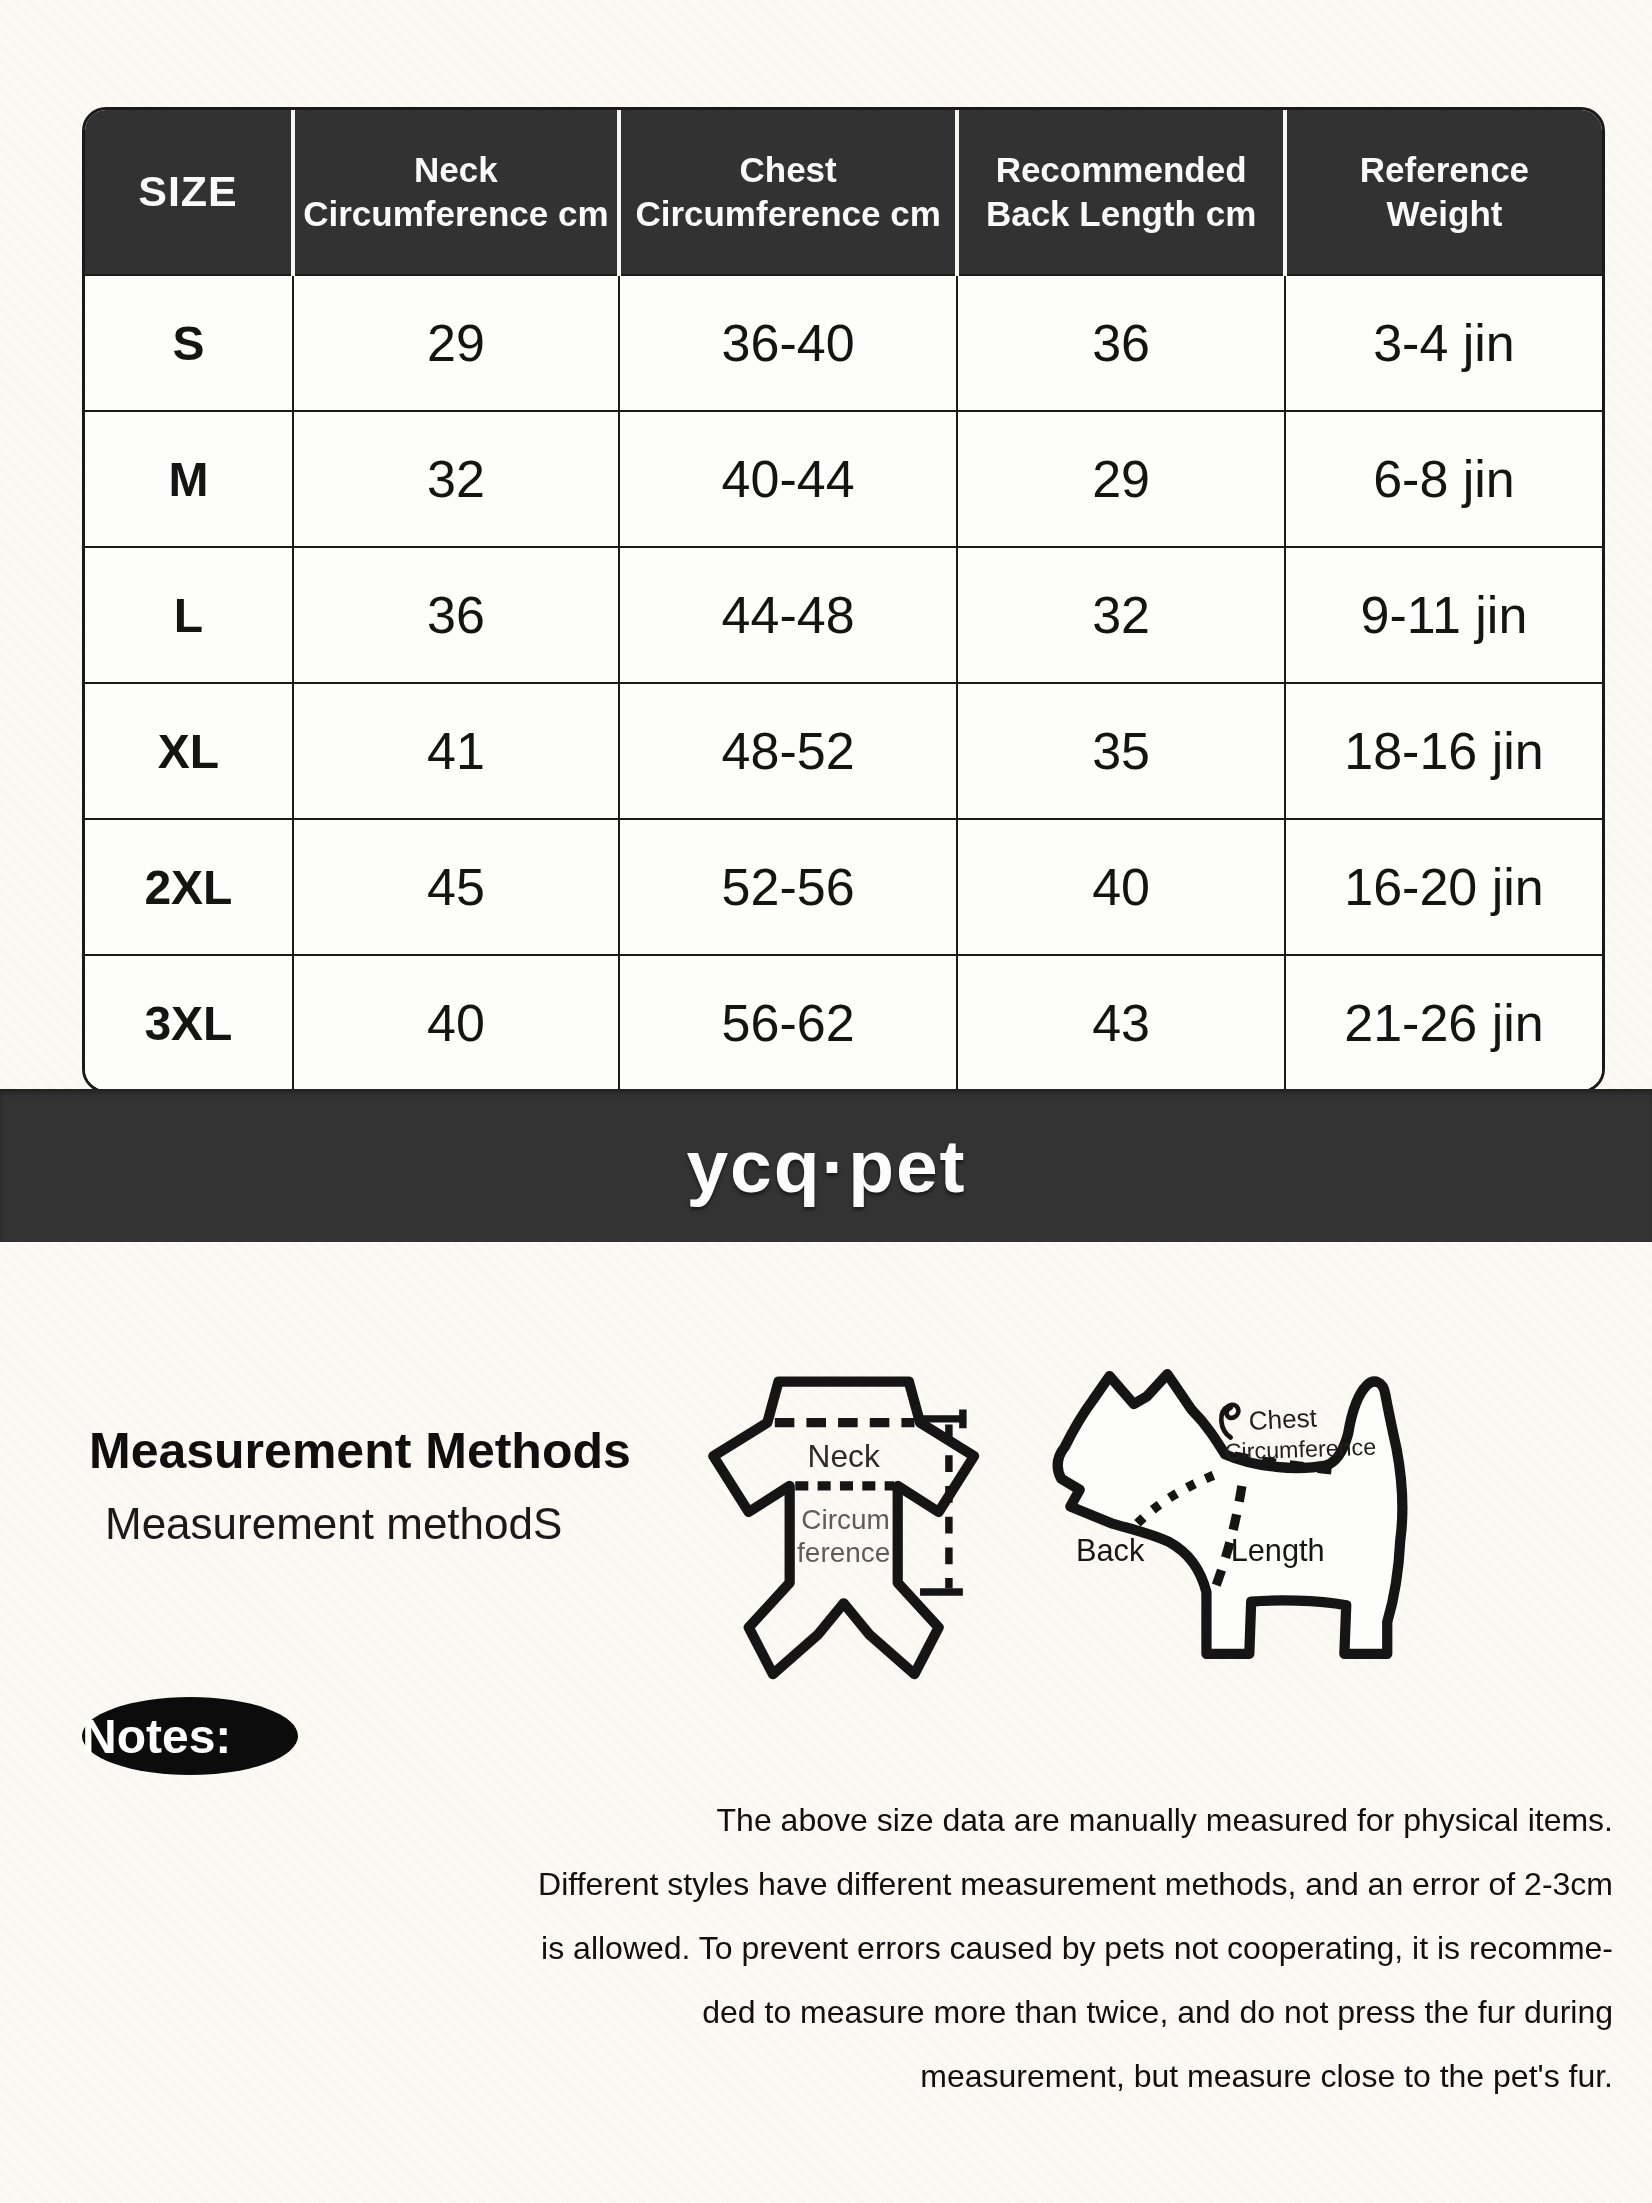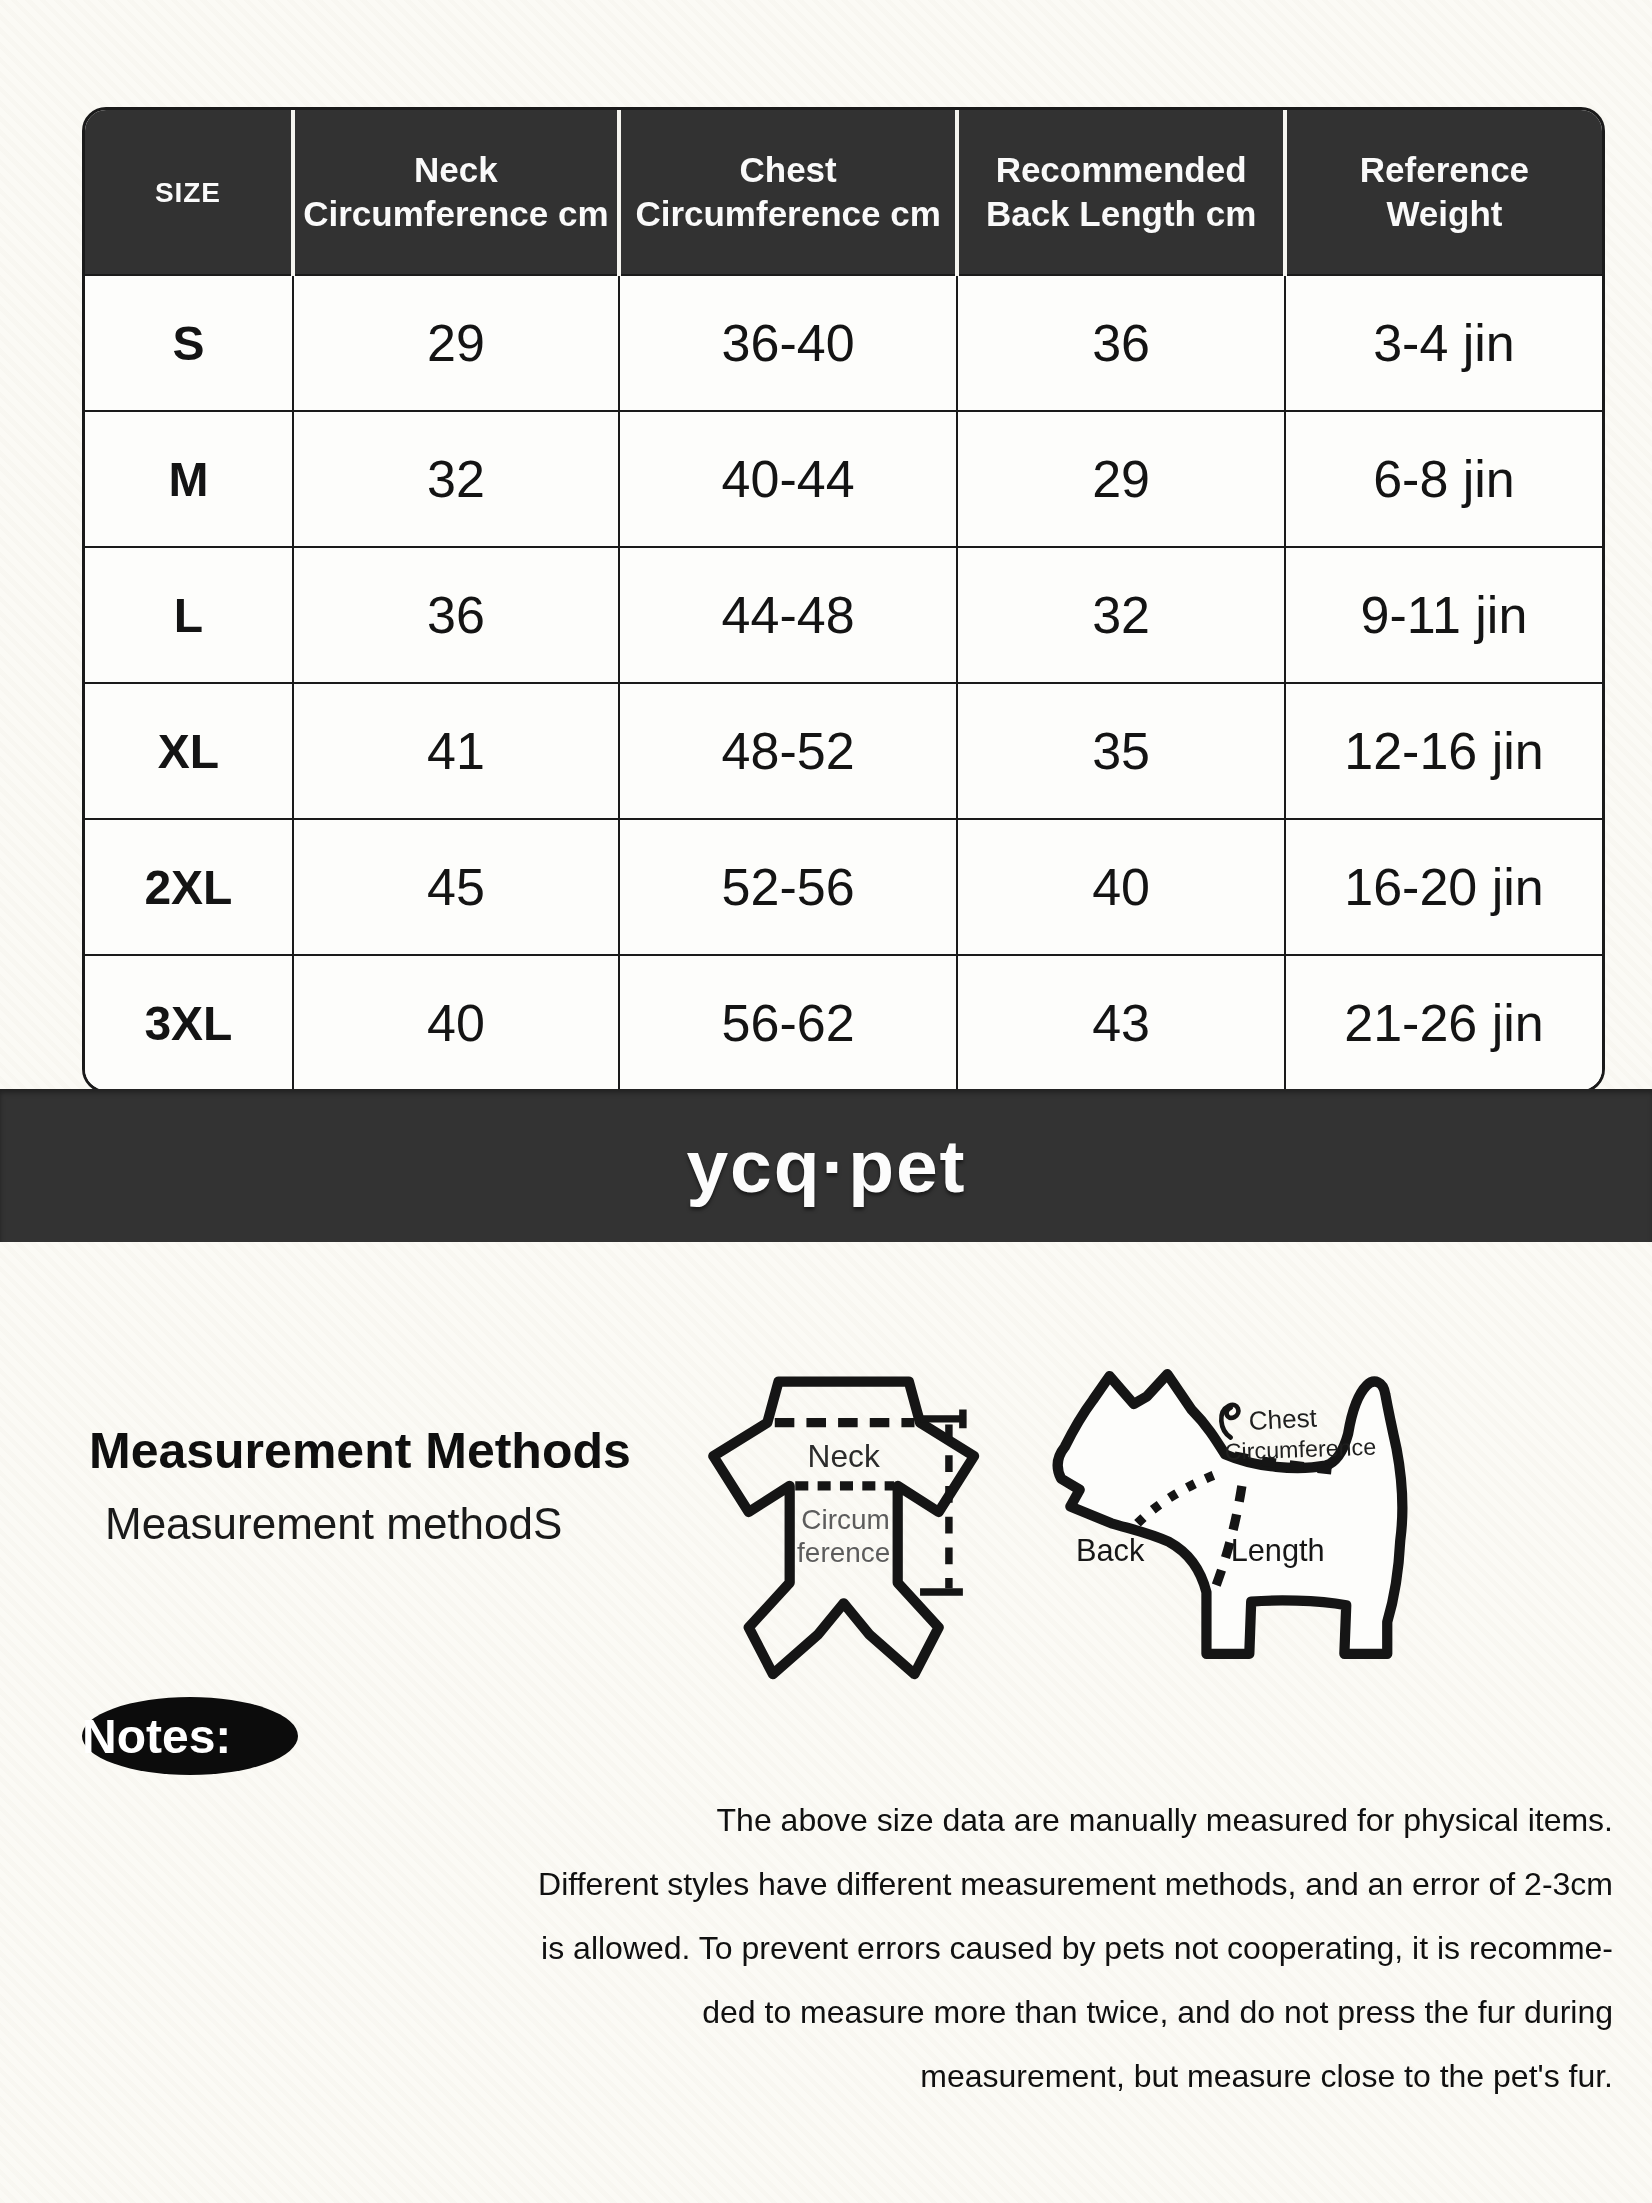--- a/index.html
+++ b/index.html
@@ -17,21 +17,21 @@
     border:3.7px solid #1a1a1a; border-radius:24px; overflow:hidden;
     background:#fdfdfb; box-sizing:border-box;
   }
   table.size-table{width:100%; border-collapse:collapse; table-layout:fixed;}
   .size-table th{
     background:#323232; color:#fafafa; height:164px;
     font-weight:600; font-size:35px; line-height:1.25;
     white-space:pre-line; vertical-align:middle; text-align:center;
     border-left:4.7px solid #f6f5f0; padding:0 3.7px;
   }
-  .size-table th:first-child{border-left:none; font-size:28px; letter-spacing:0.9px;}
+  .size-table th:first-child{border-left:none; font-size:43px; letter-spacing:0.9px;}
   .size-table td{
     border:2.8px solid #1a1a1a; height:132px; text-align:center; vertical-align:middle;
     font-size:52px; color:#141414; background:#fdfdfb;
   }
   .size-table td.size-cell{font-weight:700; font-size:48px;}
   .size-table tr td:first-child{border-left:none;}
   .size-table tr td:last-child{border-right:none;}
   .size-table tr:last-child td{border-bottom:none;margin-top:32px;}
 
   
@@ -118,21 +118,21 @@
           <td>36</td>
           <td>44-48</td>
           <td>32</td>
           <td>9-11 jin</td>
         </tr>
         <tr>
           <td class="size-cell">XL</td>
           <td>41</td>
           <td>48-52</td>
           <td>35</td>
-          <td>12-16 jin</td>
+          <td>18-16 jin</td>
         </tr>
         <tr>
           <td class="size-cell">2XL</td>
           <td>45</td>
           <td>52-56</td>
           <td>40</td>
           <td>16-20 jin</td>
         </tr>
         <tr>
           <td class="size-cell">3XL</td>

